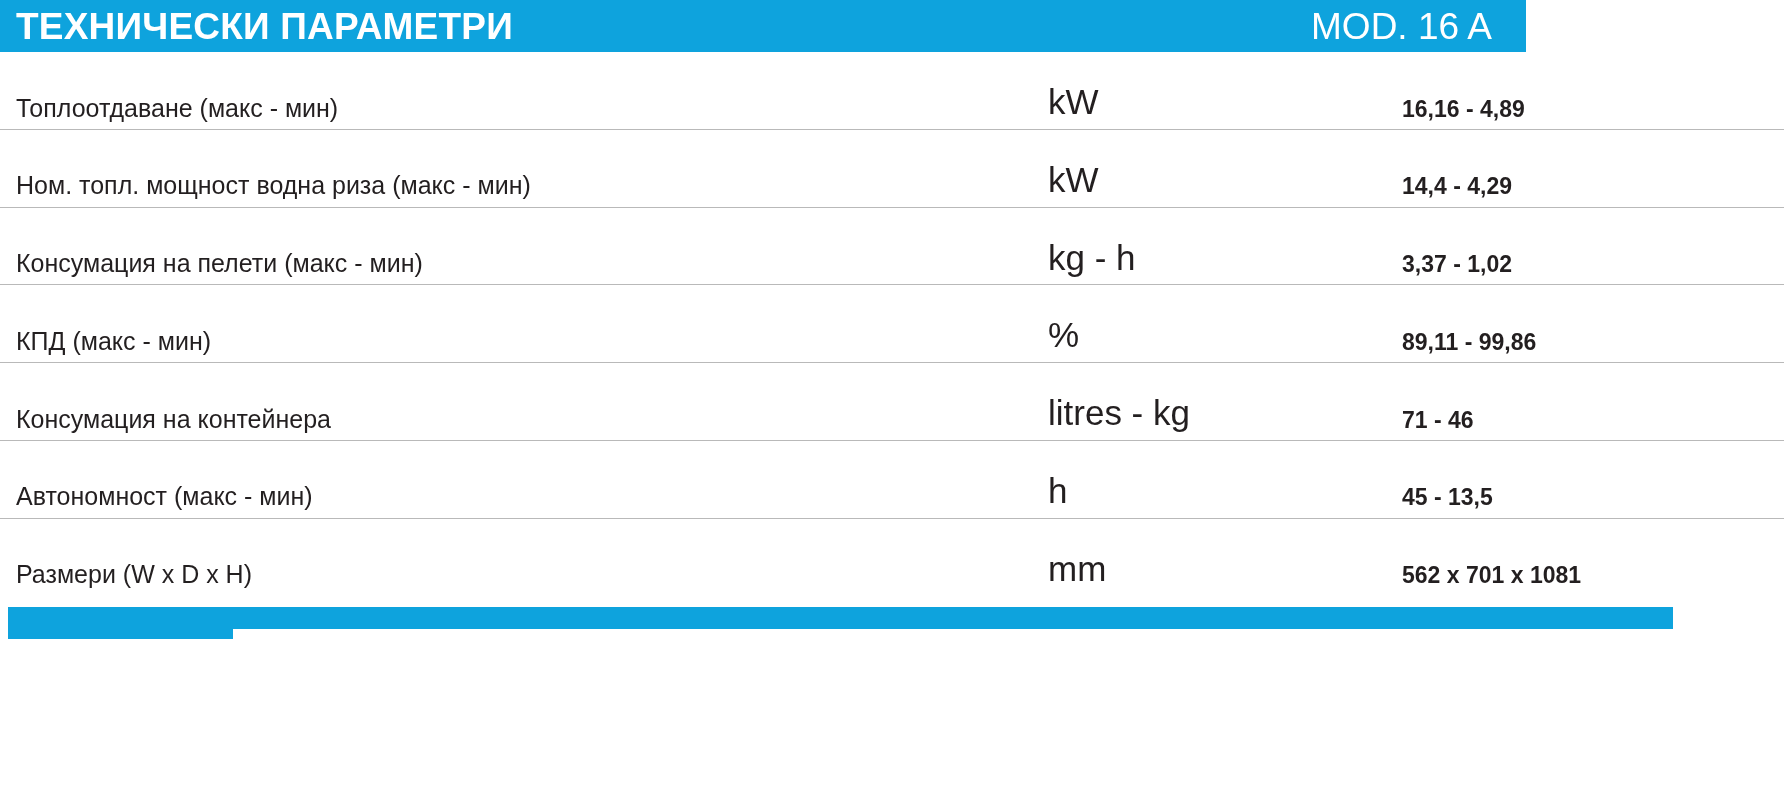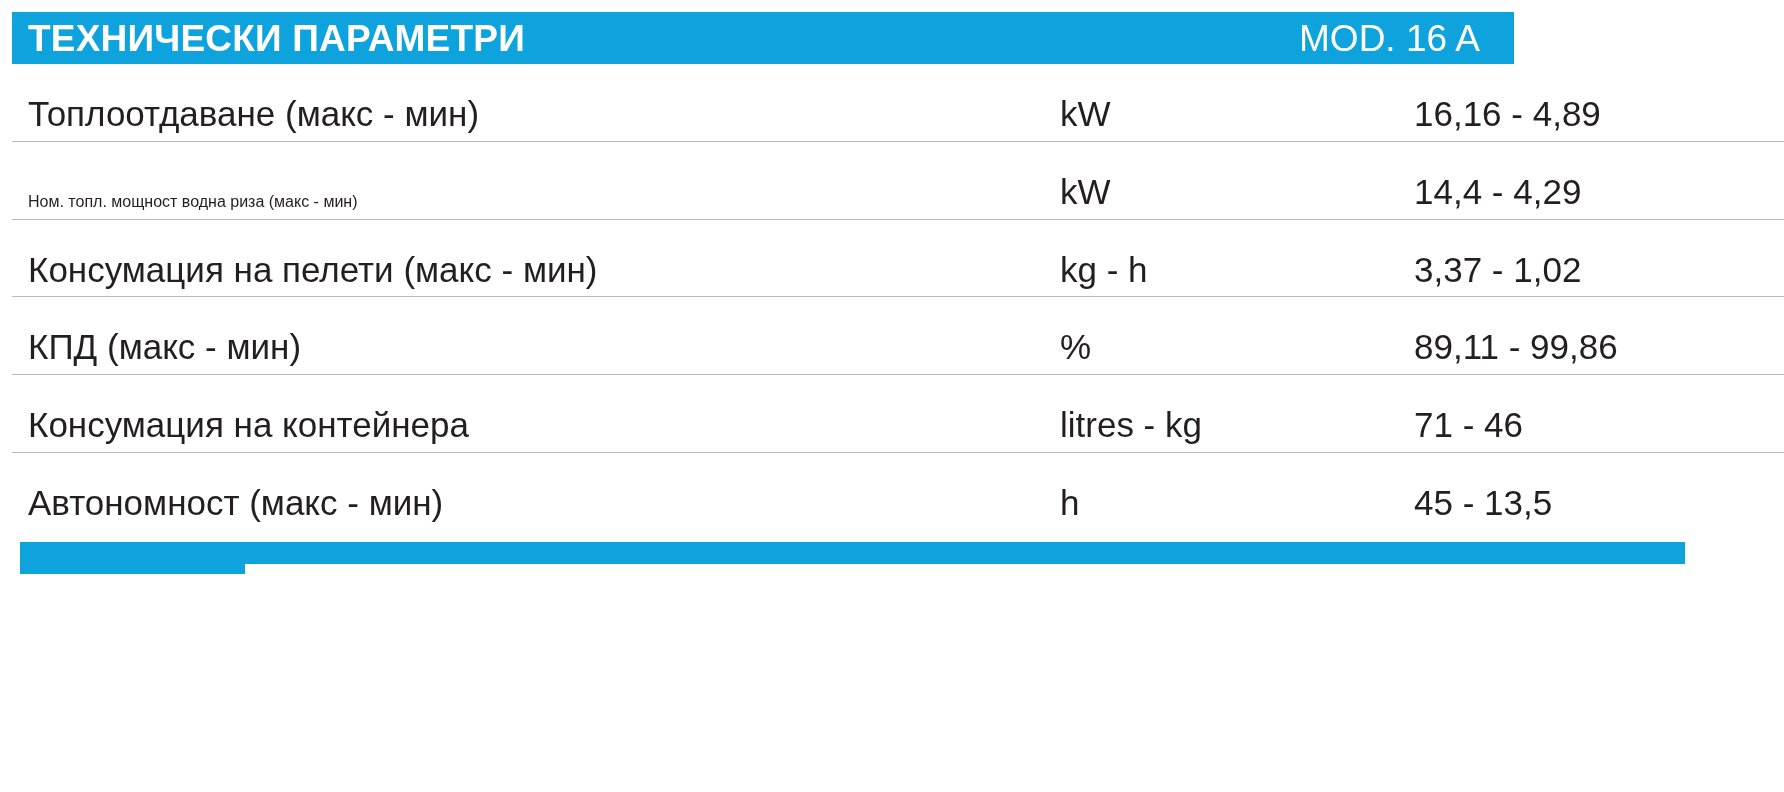--- a/index.html
+++ b/index.html
@@ -10,21 +10,21 @@
   body {
     width: 1784px;
     height: 792px;
     font-family: "Liberation Sans", sans-serif;
     color: #231f20;
     overflow: hidden;
   }
   .spec-sheet {
     width: 1526px;
     box-sizing: border-box;
-    padding: 12px;
+    padding: 0;
   }
   
   .header-bar {
     background: #0ea3dd;
     display: flex;
     align-items: center;
     justify-content: space-between;
     height: 52px;
     padding: 0 24px 0 16px;
     box-sizing: border-box;
@@ -65,33 +65,34 @@
   .col-unit  { width: 350px; }
   .col-value { width: 394px; }
 
   .cell-inner {
     padding: 0 6px 8px 16px;
     line-height: 1.05;
     white-space: nowrap;
     overflow: hidden;
   }
   .label-text {
-    font-size: 35px;
+    font-size: 25px;
   }
   .label-text.small {
-    font-size: 16px;
+    font-size: 25px;
   }
   .unit-text {
     font-size: 35px;
     padding-left: 8px;
     margin-top: 32px;
   }
   .value-text {
-    font-size: 35px;
+    font-size: 23px;
     padding-left: 12px;
+    font-weight: bold;
   }
   
   .footer-wrap {
     margin-top: 12px;
   }
   .footer-bar-main {
     background: #0ea3dd;
     height: 22px;
     width: 1665px;
     margin-left: 8px;
@@ -188,20 +189,31 @@
         </td>
         <td>
           <div class="cell-inner unit-text">h</div>
         </td>
         <td>
           <div class="cell-inner value-text">45 - 13,5</div>
         </td>
       </tr>
 
 
+      <tr>
+        <td>
+          <div class="cell-inner label-text">Размери (W x D x H)</div>
+        </td>
+        <td>
+          <div class="cell-inner unit-text">mm</div>
+        </td>
+        <td>
+          <div class="cell-inner value-text">562 x 701 x 1081</div>
+        </td>
+      </tr>
 
 
     </tbody>
   </table>
 
   <div class="footer-wrap">
     <div class="footer-bar-main"></div>
     <div class="footer-bar-tab"></div>
   </div>
 

